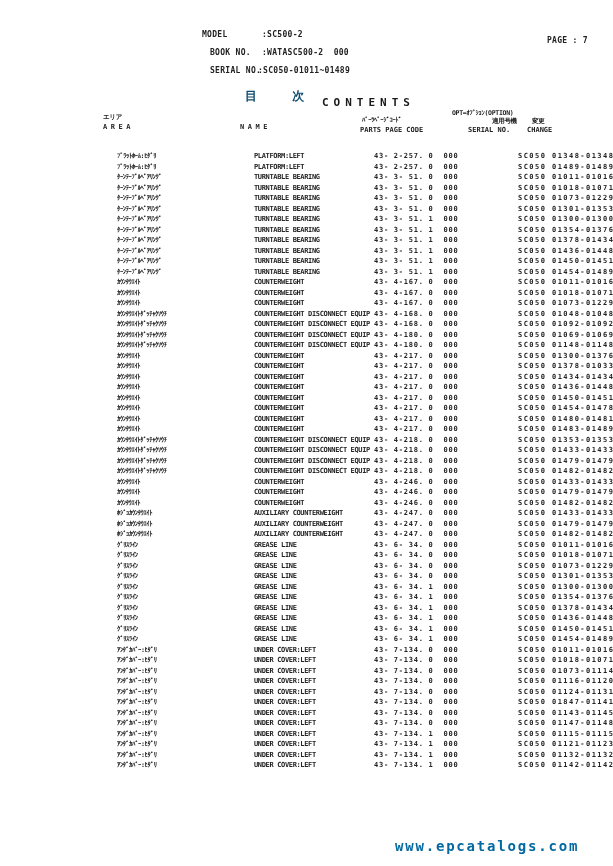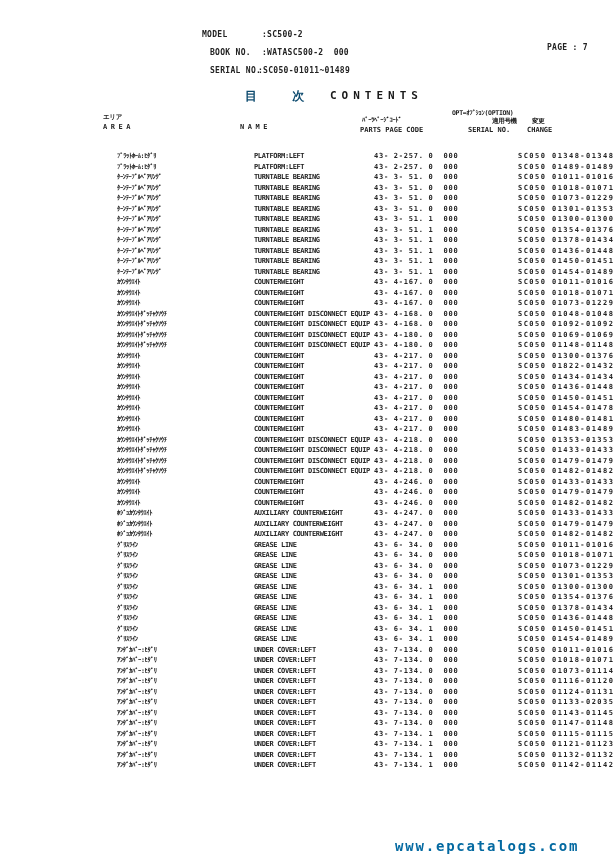--- a/index.html
+++ b/index.html
@@ -40,28 +40,28 @@
     color:#0369a1;
   }
 </style>
 </head>
 <body>
 
 <div class="page">
 
   <span class="abs meta" style="left:202px;top:30px;">MODEL</span>
   <span class="abs meta" style="left:262px;top:30px;">:SC500-2</span>
-  <span class="abs meta" style="left:499px;top:43px;padding-left:48px;">PAGE : 7</span>
+  <span class="abs meta" style="left:499px;top:36px;padding-left:48px;">PAGE : 7</span>
   <span class="abs meta" style="left:210px;top:48px;text-align:right;">BOOK NO.</span>
   <span class="abs meta" style="left:262px;top:48px;">:WATASC500-2  000</span>
   <span class="abs meta" style="left:210px;top:66px;">SERIAL NO.</span>
   <span class="abs meta" style="left:258px;top:66px;">:SC050-01011~01489</span>
 
   <span class="abs title-jp" style="left:245px;top:88px;">目 次</span>
-  <span class="abs title-en" style="left:322px;top:89px;margin-left:8px;">CONTENTS</span>
+  <span class="abs title-en" style="left:322px;top:96px;">CONTENTS</span>
 
   <span class="abs colhead jp" style="left:103px;top:113px;">エリア</span>
   <span class="abs colhead spaced" style="left:103px;top:123px;">AREA</span>
   <span class="abs colhead spaced" style="left:240px;top:123px;">NAME</span>
   <span class="abs colhead jp" style="left:362px;top:116px;">ﾊﾟｰﾂﾍﾟｰｼﾞｺｰﾄﾞ</span>
   <span class="abs colhead" style="left:360px;top:126px;">PARTS PAGE CODE</span>
   <span class="abs colhead jp" style="left:452px;top:109px;">OPT=ｵﾌﾟｼｮﾝ(OPTION)</span>
   <span class="abs colhead jp" style="left:492px;top:117px;">適用号機</span>
   <span class="abs colhead" style="left:468px;top:126px;">SERIAL NO.</span>
   <span class="abs colhead jp" style="left:532px;top:117px;">変更</span>
@@ -205,21 +205,21 @@
       <span class="cell c-area">ｶｳﾝﾀｳｴｲﾄ</span>
       <span class="cell c-name">COUNTERWEIGHT</span>
       <span class="cell c-code">43- 4-217. 0  000</span>
       <span class="cell c-serial">SC050 01300-01376</span>
     </div>
 
     <div class="row">
       <span class="cell c-area">ｶｳﾝﾀｳｴｲﾄ</span>
       <span class="cell c-name">COUNTERWEIGHT</span>
       <span class="cell c-code">43- 4-217. 0  000</span>
-      <span class="cell c-serial">SC050 01822-01432</span>
+      <span class="cell c-serial">SC050 01378-01033</span>
     </div>
 
     <div class="row">
       <span class="cell c-area">ｶｳﾝﾀｳｴｲﾄ</span>
       <span class="cell c-name">COUNTERWEIGHT</span>
       <span class="cell c-code">43- 4-217. 0  000</span>
       <span class="cell c-serial">SC050 01434-01434</span>
     </div>
 
     <div class="row">
@@ -429,21 +429,21 @@
       <span class="cell c-area">ｱﾝﾀﾞｶﾊﾞｰ:ﾋﾀﾞﾘ</span>
       <span class="cell c-name">UNDER COVER:LEFT</span>
       <span class="cell c-code">43- 7-134. 0  000</span>
       <span class="cell c-serial">SC050 01124-01131</span>
     </div>
 
     <div class="row">
       <span class="cell c-area">ｱﾝﾀﾞｶﾊﾞｰ:ﾋﾀﾞﾘ</span>
       <span class="cell c-name">UNDER COVER:LEFT</span>
       <span class="cell c-code">43- 7-134. 0  000</span>
-      <span class="cell c-serial">SC050 01133-02035</span>
+      <span class="cell c-serial">SC050 01847-01141</span>
     </div>
 
     <div class="row">
       <span class="cell c-area">ｱﾝﾀﾞｶﾊﾞｰ:ﾋﾀﾞﾘ</span>
       <span class="cell c-name">UNDER COVER:LEFT</span>
       <span class="cell c-code">43- 7-134. 0  000</span>
       <span class="cell c-serial">SC050 01143-01145</span>
     </div>
 
     <div class="row">

